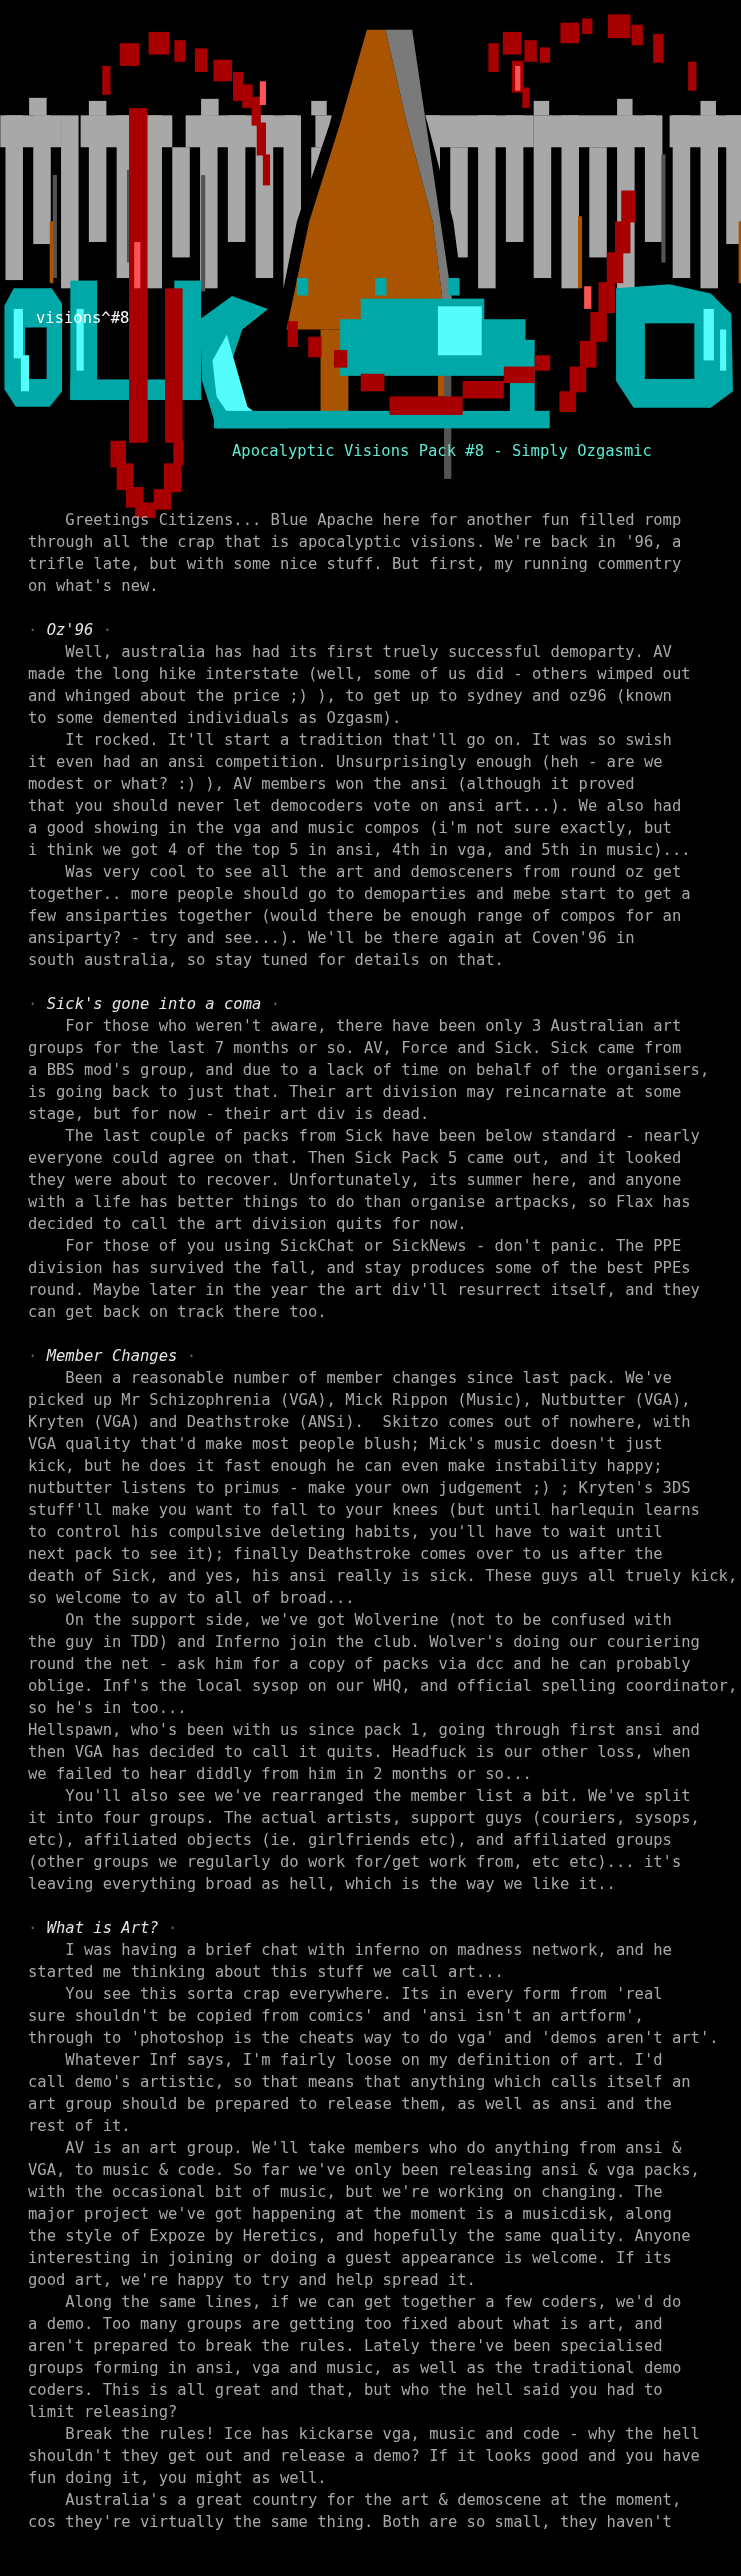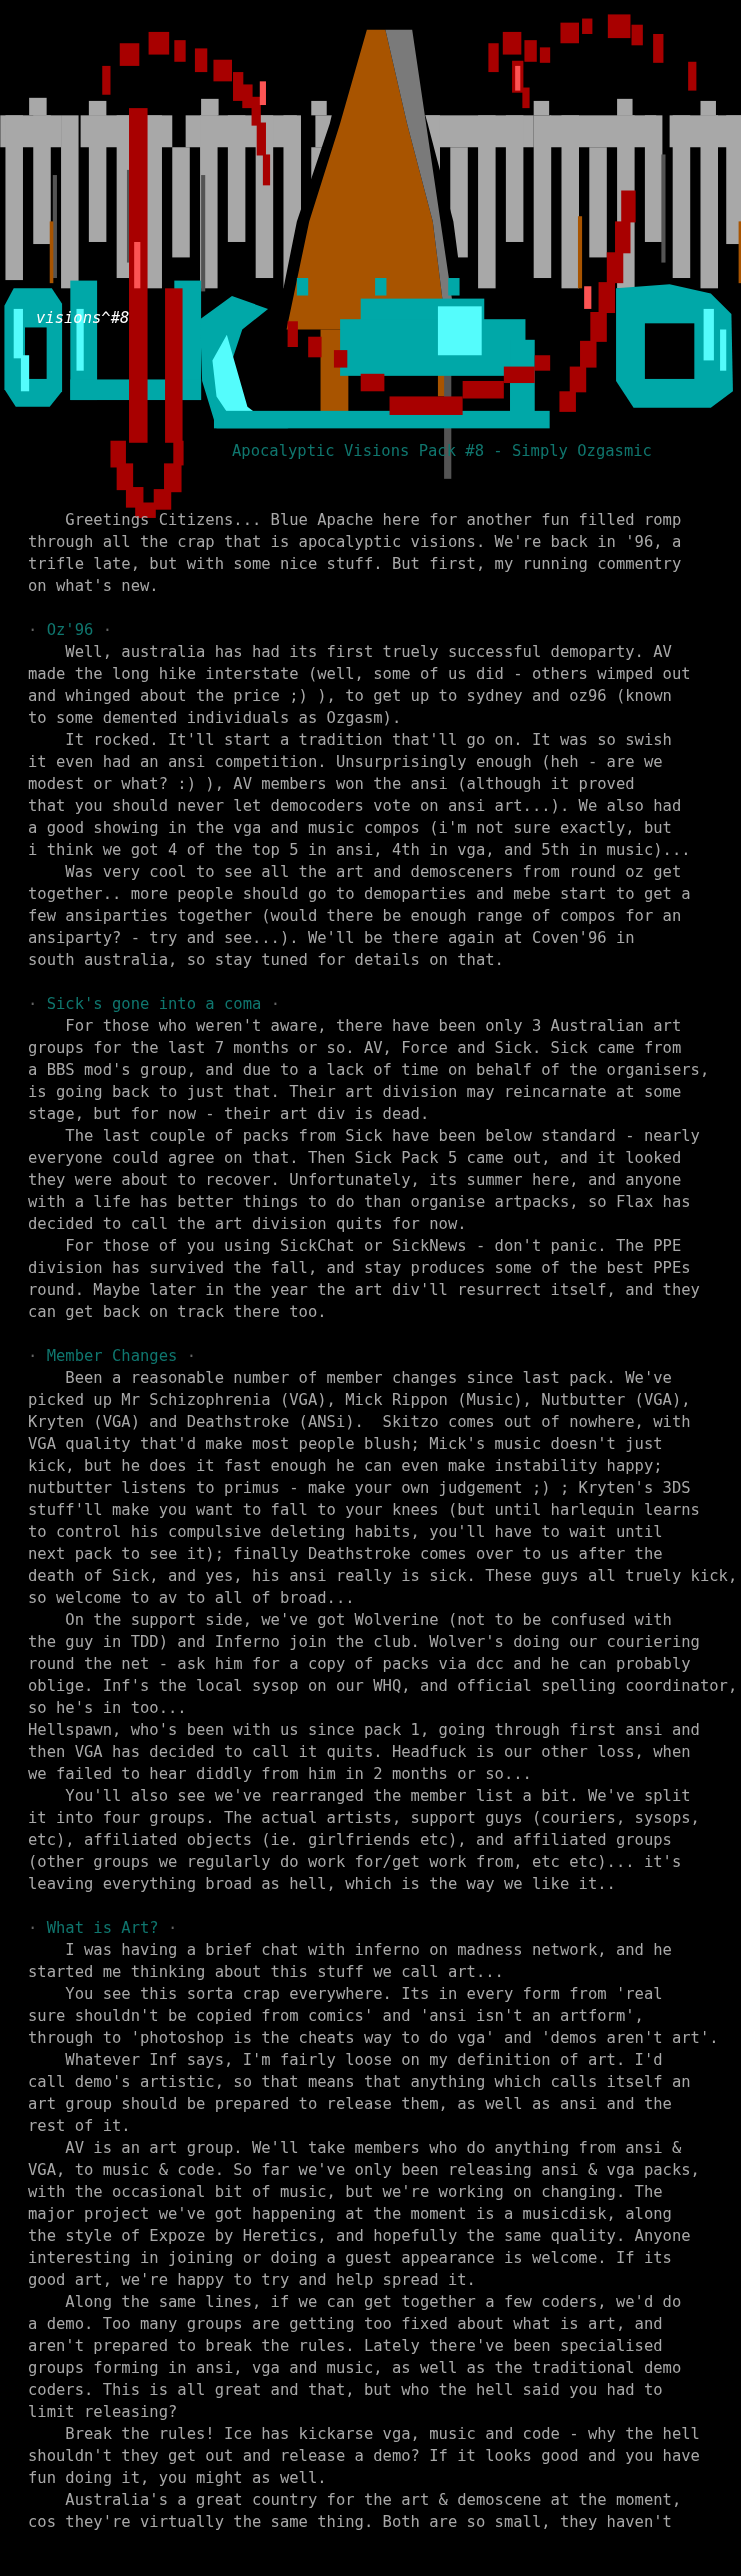--- a/index.html
+++ b/index.html
@@ -1,23 +1,23 @@
 <!DOCTYPE html>
 <html style="font-size:8.2px"><head>
 <meta charset="utf-8">
 <style>
   html,body{margin:0;padding:0;background:#000;}
   .page{position:relative;width:742px;height:3272px;background:#000;overflow:hidden;}
   .mono{font-family:"DejaVu Sans Mono",monospace;font-size:15.5px;}
   .art{position:absolute;display:block;}
-  #title-line{position:absolute;left:232px;top:442px;color:#0f766e;white-space:pre;}
-  #visions-label{position:absolute;left:36px;top:309px;color:#fdfdfd;white-space:pre;font-style:italic;}
+  #title-line{position:absolute;left:232px;top:442px;color:#5eead4;white-space:pre;}
+  #visions-label{position:absolute;left:36px;top:309px;color:#fdfdfd;white-space:pre;}
   #doc{position:absolute;left:0;top:509px;width:630px;color:#a8a8a8;}
   .ln{height:22px;line-height:22px;white-space:pre;}
-  .hd{color:#0f766e;}
+  .hd{color:#e5e5e5;font-style:italic;}
   .dim{color:#646464;}
 </style>
 </head>
 <body>
 
 <div class="page">
 
   <svg class="art" style="left:0;top:0;" width="742" height="520" viewBox="0 0 1440 1010">
 
     <g fill="#a8a8a8">

